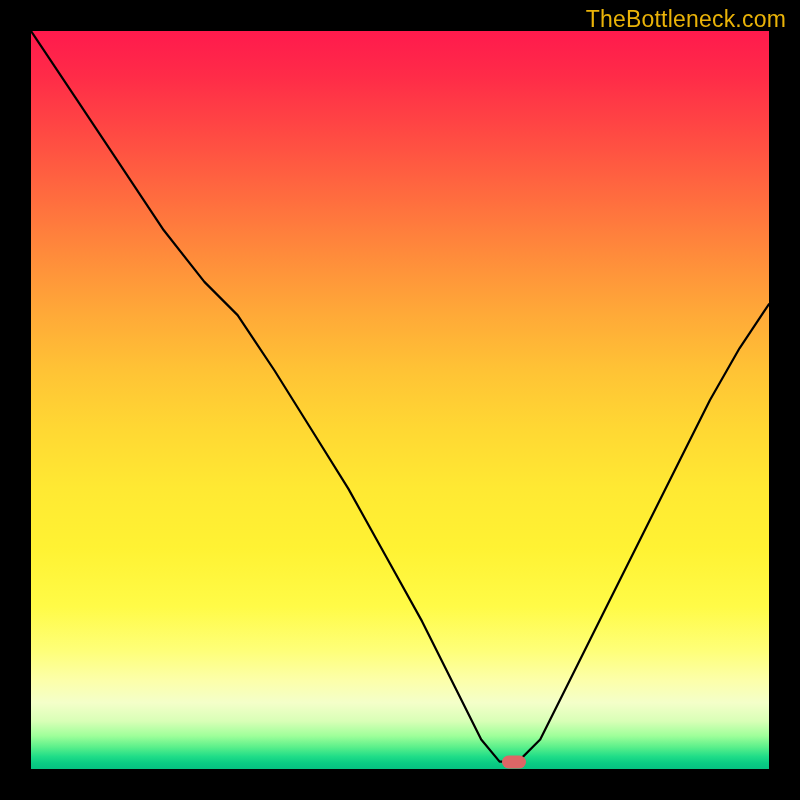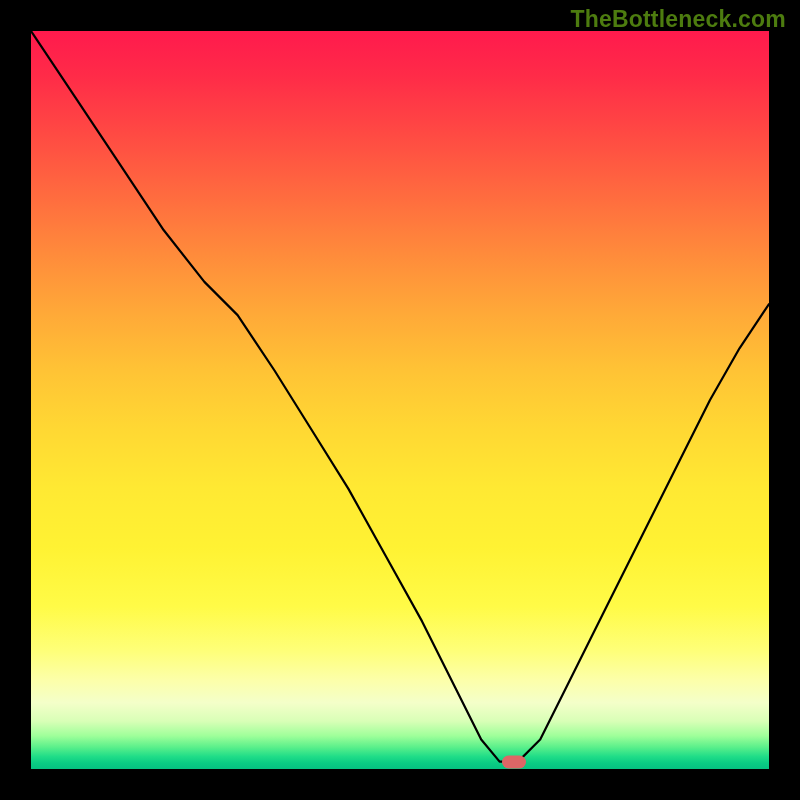--- a/index.html
+++ b/index.html
@@ -61,23 +61,23 @@
     width: 24px;
     height: 13px;
     border-radius: 7px;
     background: #dd6666;
     transform: translate(-50%, -50%);
   }
   .watermark {
     position: absolute;
     top: 6px;
     right: 14px;
-    color: #4d7c0f;
+    color: #eab308;
     font-size: 23px;
-    font-weight: 700;
+    font-weight: 400;
     letter-spacing: 0.2px;
     user-select: none;
   }
 </style>
 </head>
 <body>
 
 <div class="frame">
   <div class="plot">
     <div class="gradient"></div>

